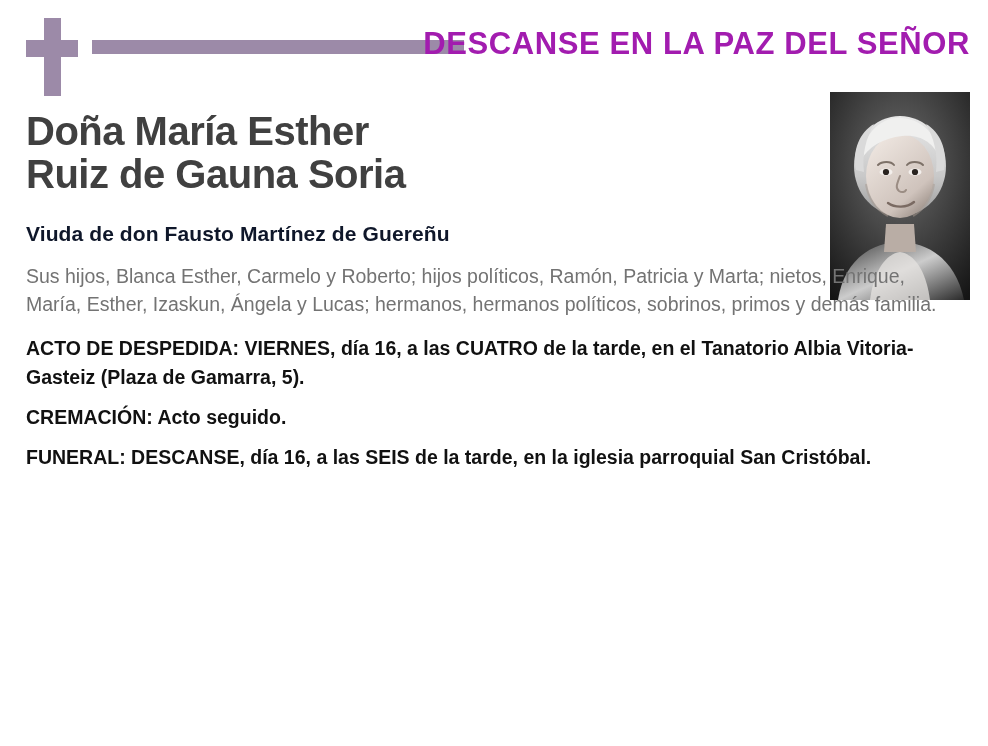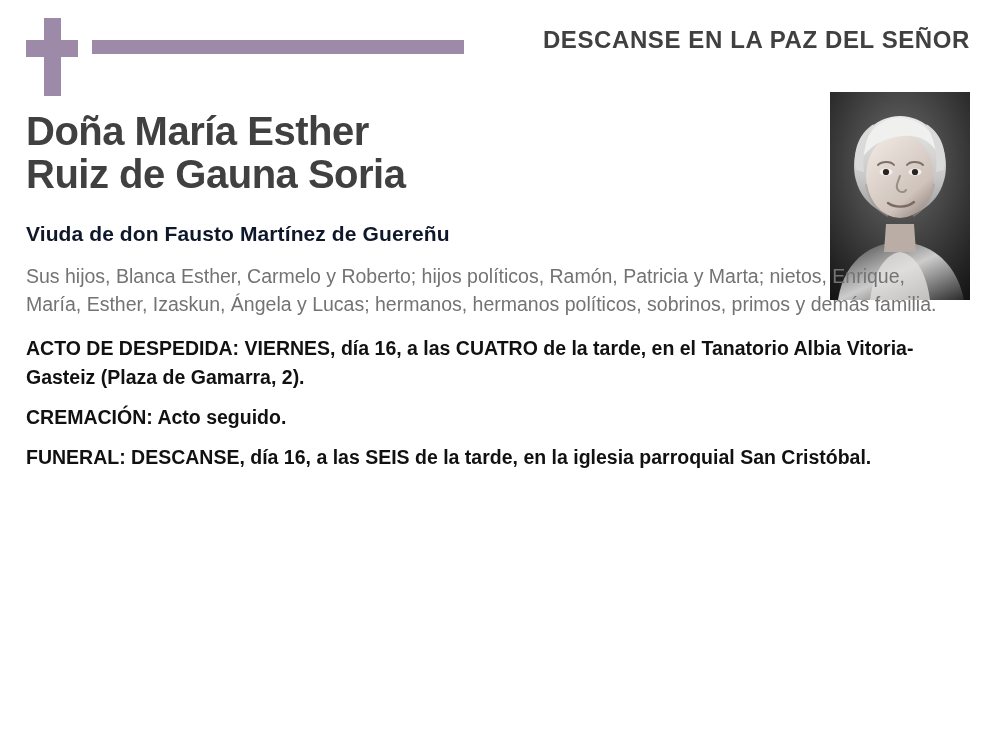--- a/index.html
+++ b/index.html
@@ -59,22 +59,22 @@
     top: 40px;
     width: 372px;
     height: 14px;
     background: #9c8aa8;
   }
 
   .header-title {
     position: absolute;
     right: 18px;
     top: 26px;
-    color: #404040;
-    font-size: 24px;
+    color: #a21caf;
+    font-size: 31px;
     font-weight: bold;
     letter-spacing: 0.6px;
     font-family: "Liberation Sans", sans-serif;
     white-space: nowrap;
   }
 
   
   .portrait {
     position: absolute;
     right: 18px;
@@ -210,18 +210,18 @@
     <h1 class="deceased-name">
       <span>Doña María Esther</span>
       <span class="line2">Ruiz de Gauna Soria</span>
     </h1>
 
     <div class="spouse">Viuda de don Fausto Martínez de Guereñu</div>
 
 
     <div class="survivors">Sus hijos, Blanca Esther, Carmelo y Roberto; hijos políticos, Ramón, Patricia y Marta; nietos, Enrique, María, Esther, Izaskun, Ángela y Lucas; hermanos, hermanos políticos, sobrinos, primos y demás familia.</div>
 
-    <div class="service-block">ACTO DE DESPEDIDA: VIERNES, día 16, a las CUATRO de la tarde, en el Tanatorio Albia Vitoria-Gasteiz (Plaza de Gamarra, 2).</div>
+    <div class="service-block">ACTO DE DESPEDIDA: VIERNES, día 16, a las CUATRO de la tarde, en el Tanatorio Albia Vitoria-Gasteiz (Plaza de Gamarra, 5).</div>
     <div class="service-block tight">CREMACIÓN: Acto seguido.</div>
     <div class="service-block tight">FUNERAL: DESCANSE, día 16, a las SEIS de la tarde, en la iglesia parroquial San Cristóbal.</div>
   </div>
 
 </div>
 
 </body></html>

